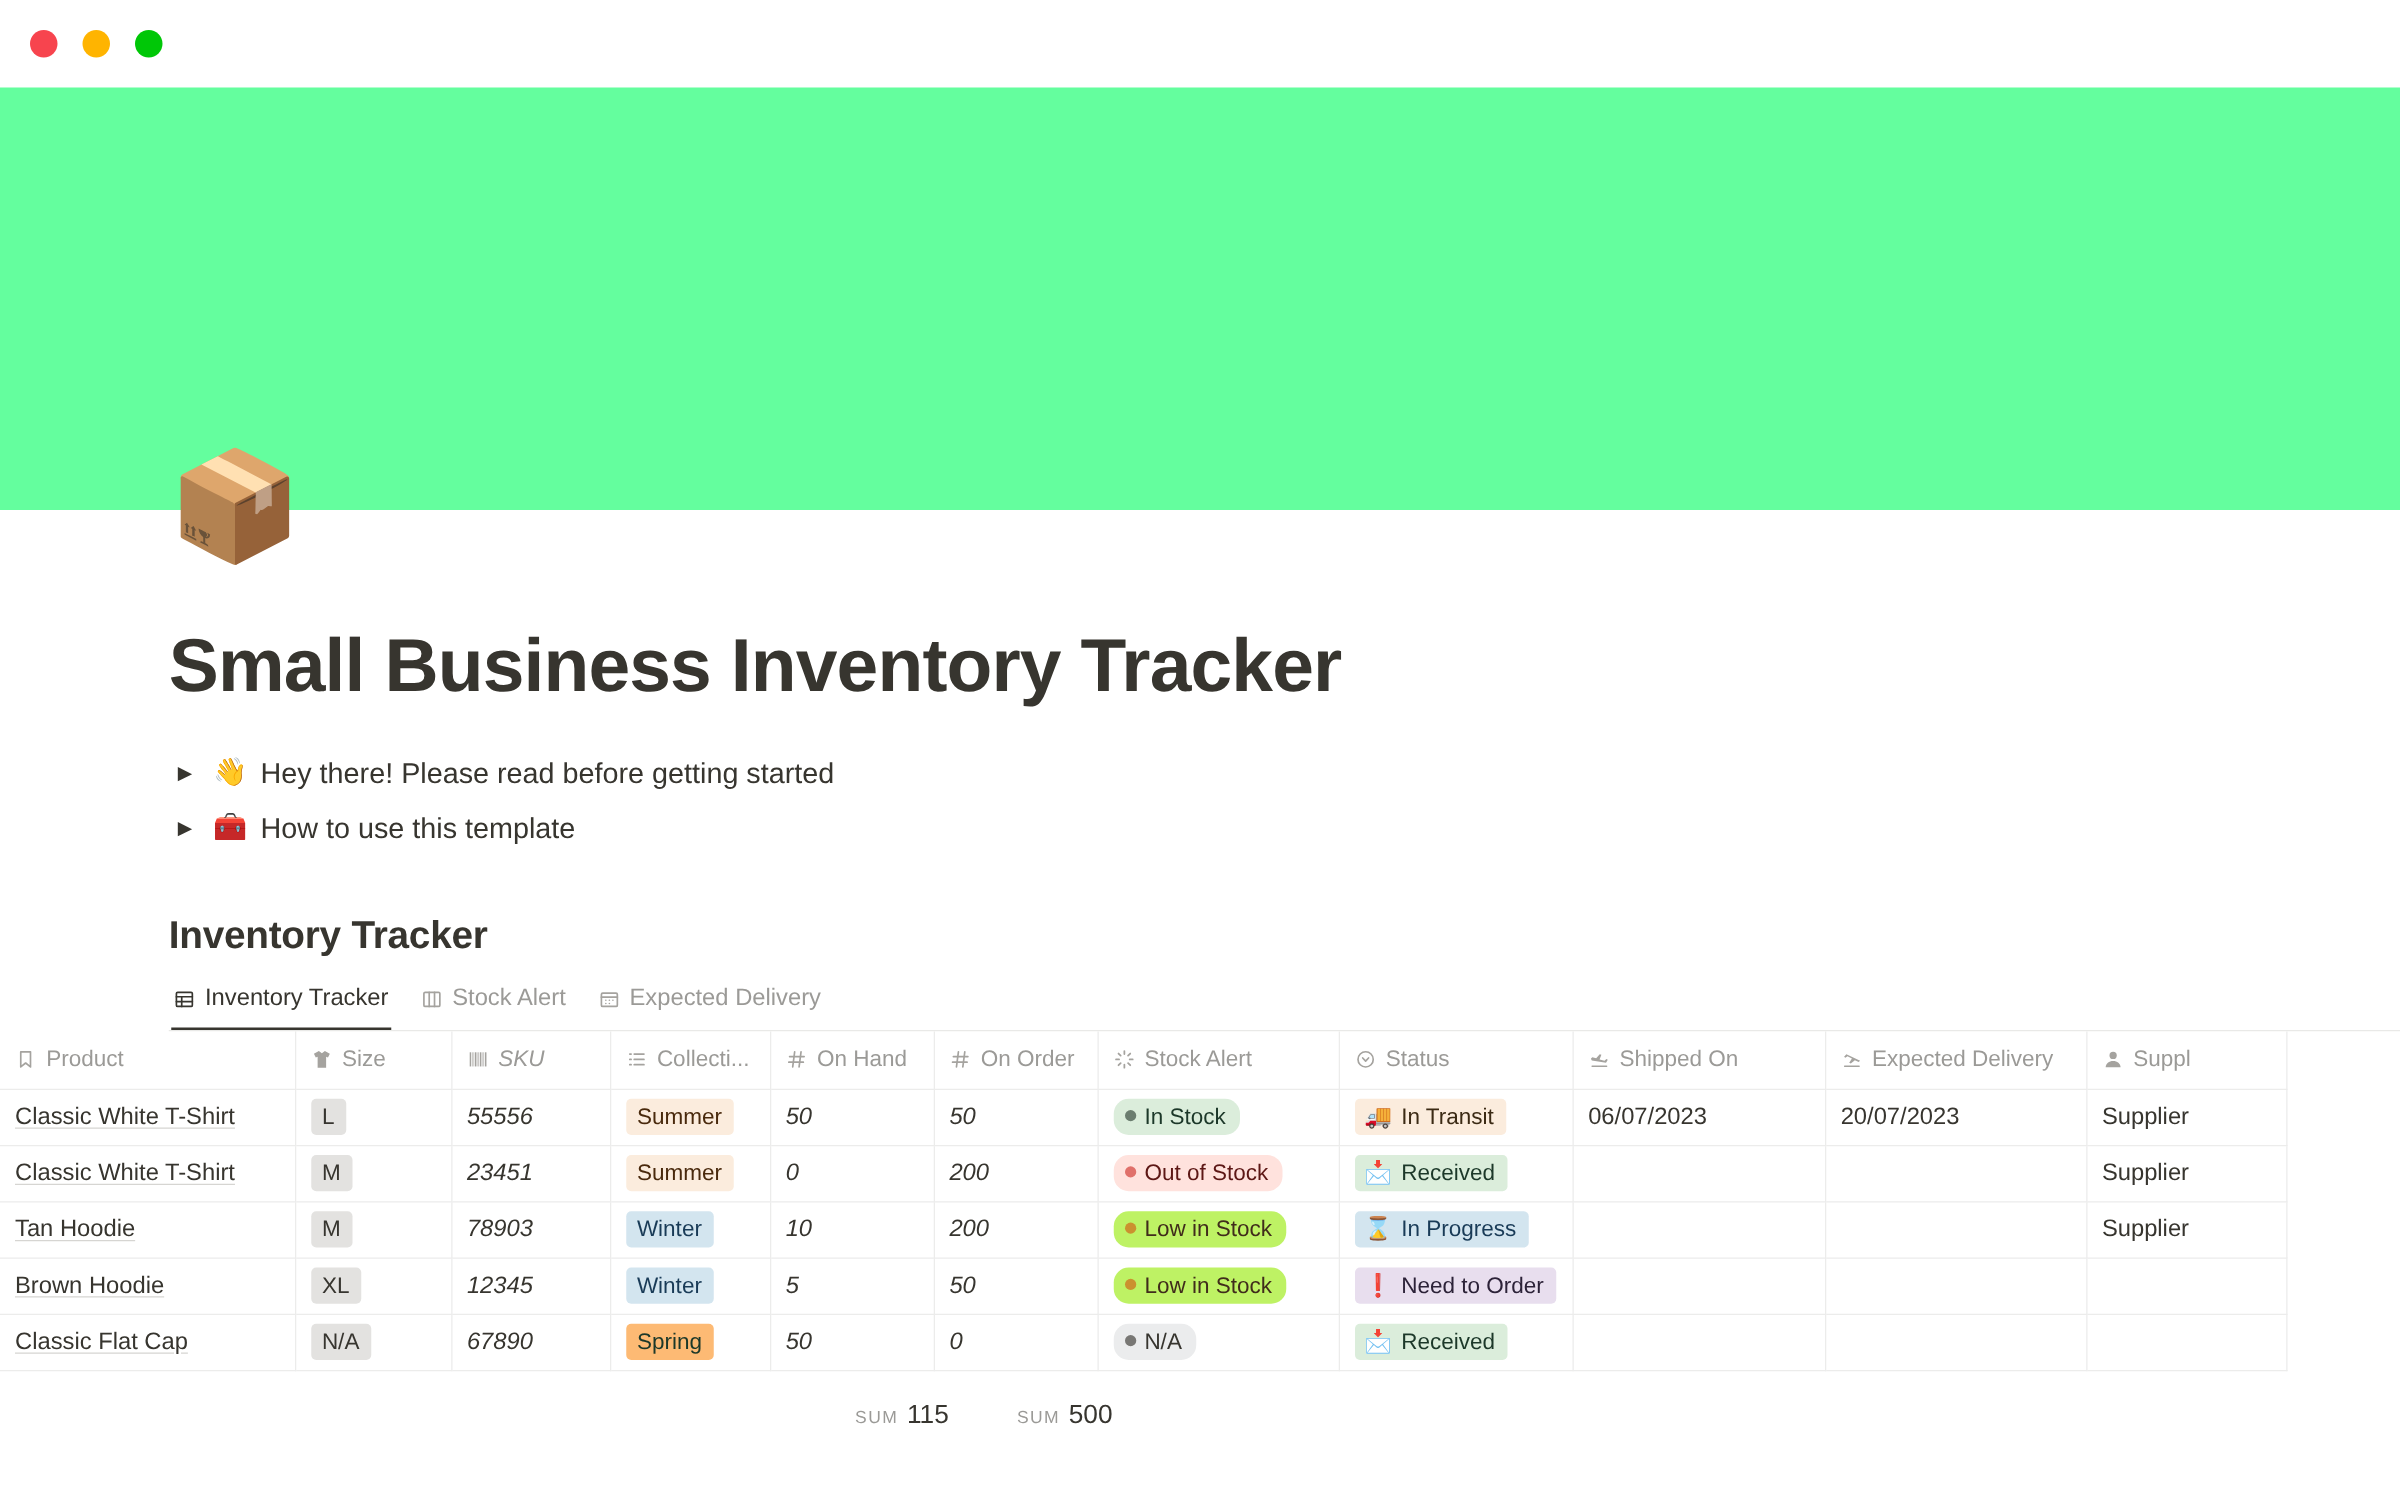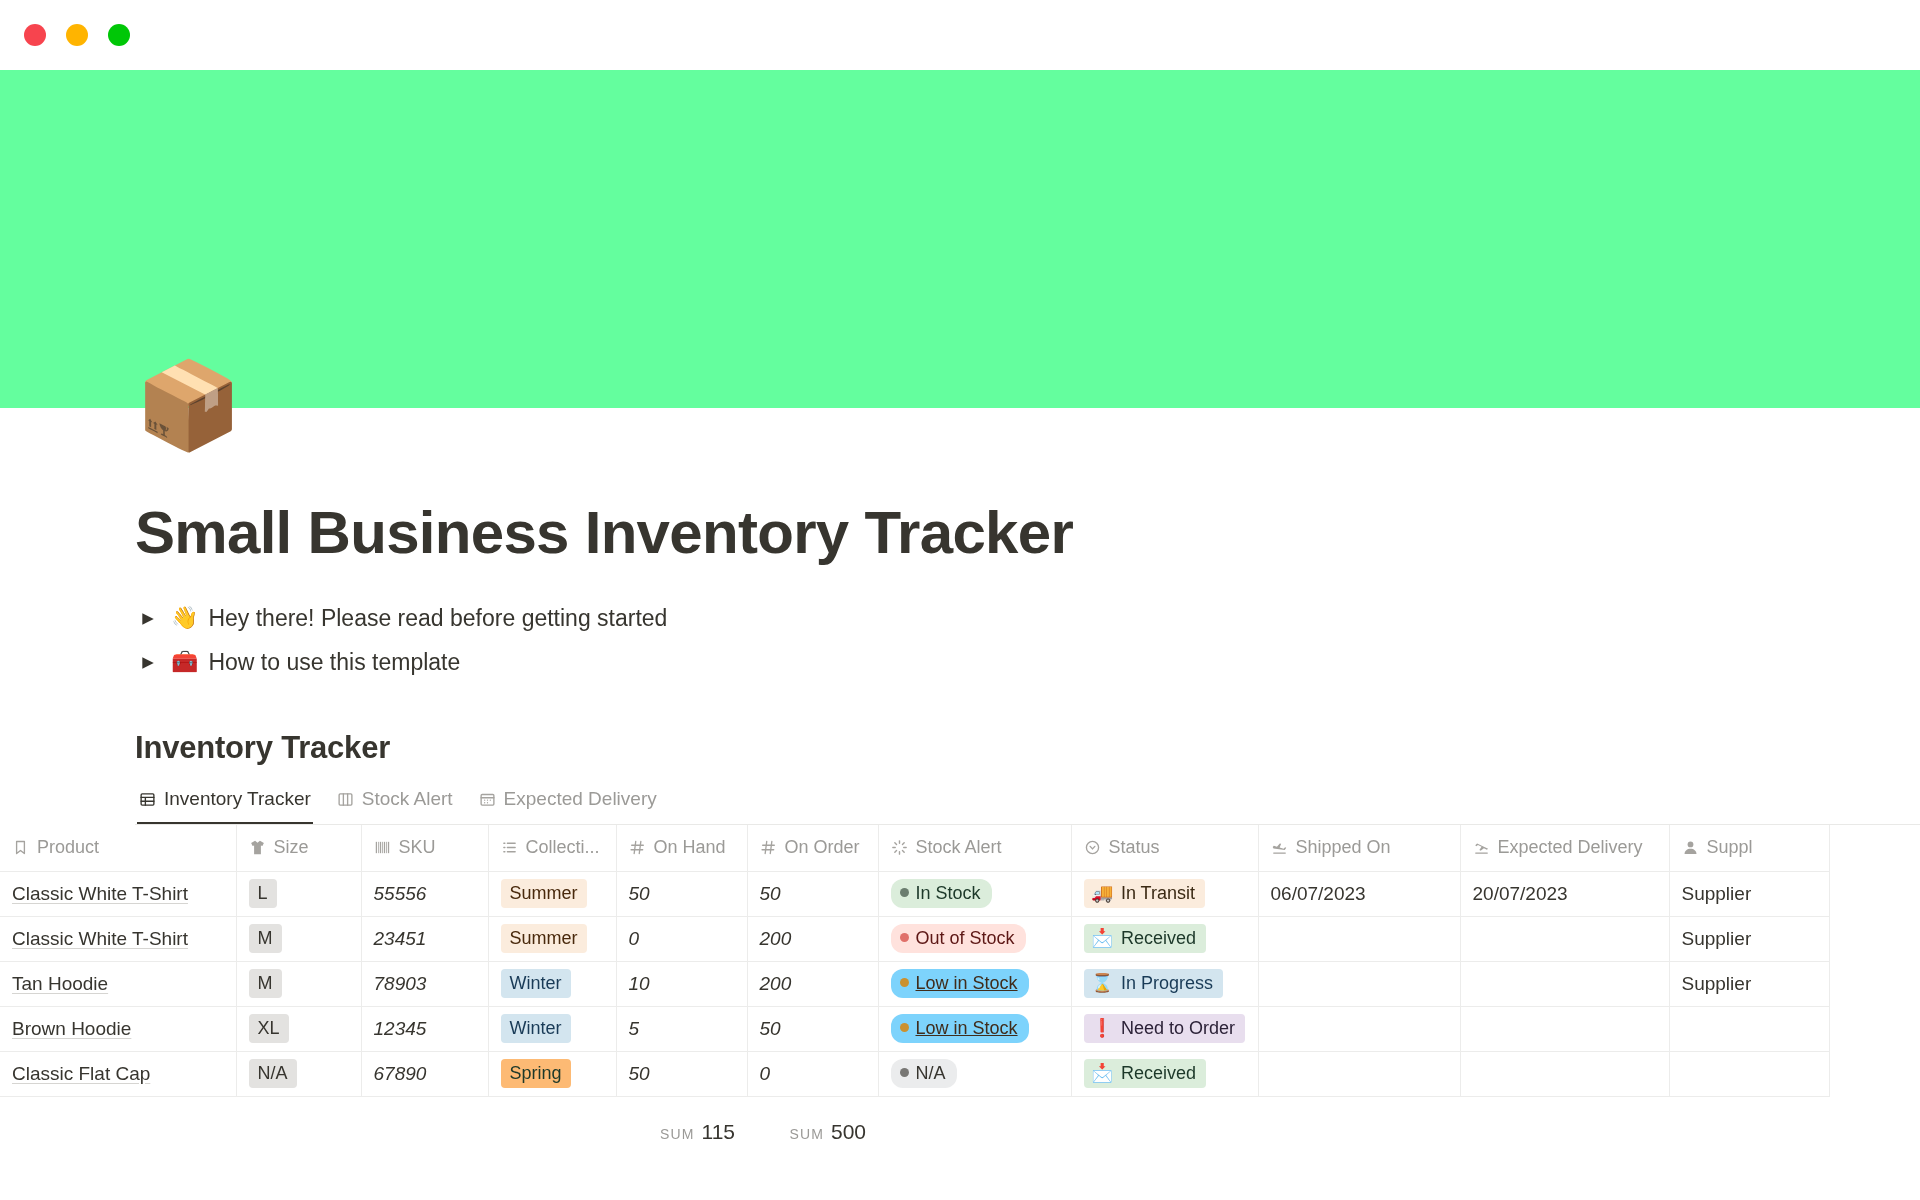--- a/index.html
+++ b/index.html
@@ -150,38 +150,38 @@
     padding: 2px 11px 3px 9px;
     border-radius: 12px;
     font-size: 18px;
     line-height: 1.35;
   }
   .statpill .bullet { width: 9px; height: 9px; border-radius: 50%; flex: 0 0 9px; }
   .statpill.s-green { background: #dbeddb; color: #1c3829; }
   .statpill.s-green .bullet { background: #6b7d6f; }
   .statpill.s-red   { background: #ffe2dd; color: #5d1715; }
   .statpill.s-red   .bullet { background: #e0706a; }
-  .statpill.s-amber { background: #7dd3fc; color: #402c1b; text-decoration: underline; }
+  .statpill.s-amber { background: #bef264; color: #402c1b; }
   .statpill.s-amber .bullet { background: #cb912f; }
   .statpill.s-grey  { background: #ebeced; color: #37352f; }
   .statpill.s-grey  .bullet { background: #787774; }
 
   .emojipill {
     display: inline-flex; align-items: center; gap: 7px;
     padding: 2px 10px 3px 8px;
     border-radius: 4px;
     font-size: 18px; line-height: 1.35;
   }
   .emojipill.e-orange { background: #fbecdd; color: #3b2a14; }
   .emojipill.e-green  { background: #dbeddb; color: #1c3829; }
   .emojipill.e-blue   { background: #d3e5ef; color: #193b57; }
   .emojipill.e-purple { background: #e8deee; color: #2c2238; }
 
   
-  .sumrow { display: flex; height: 50px; align-items: center; }
+  .sumrow { display: flex; height: 50px; align-items: center; padding-left: 24px; }
   .sumcell {
     text-align: right;
     padding-right: 12px;
     display: flex;
     align-items: baseline;
     justify-content: flex-end;
     gap: 7px;
   }
   .sumcell .cap {
     font-size: 14px;
@@ -288,21 +288,21 @@
             <th style="width: 125px;">
               <div class="th-in">
                 <span class="ico">
                   <svg width="17" height="17" viewBox="0 0 24 24" fill="currentColor">
                     <path d="M8.6 2.5 12 5.2l3.4-2.7 5.6 3.1-2.1 4.4-2.1-.9v12.4H7.2V9.1l-2.1.9L3 5.6z"></path>
                   </svg>
                 </span>
                 <span class="lbl">Size</span>
               </div>
             </th>
-            <th style="width: 127px;">
+            <th style="width: 127px; font-style: italic;">
               <div class="th-in">
                 <span class="ico">
                   <svg width="17" height="17" viewBox="0 0 24 24" fill="currentColor">
                     <rect x="2.5" y="4" width="1.7" height="16"></rect>
                     <rect x="5.6" y="4" width="1.1" height="16"></rect>
                     <rect x="8.2" y="4" width="1.9" height="16"></rect>
                     <rect x="11.4" y="4" width="1.1" height="16"></rect>
                     <rect x="13.9" y="4" width="1.8" height="16"></rect>
                     <rect x="17" y="4" width="1.1" height="16"></rect>
                     <rect x="19.6" y="4" width="1.8" height="16"></rect>

